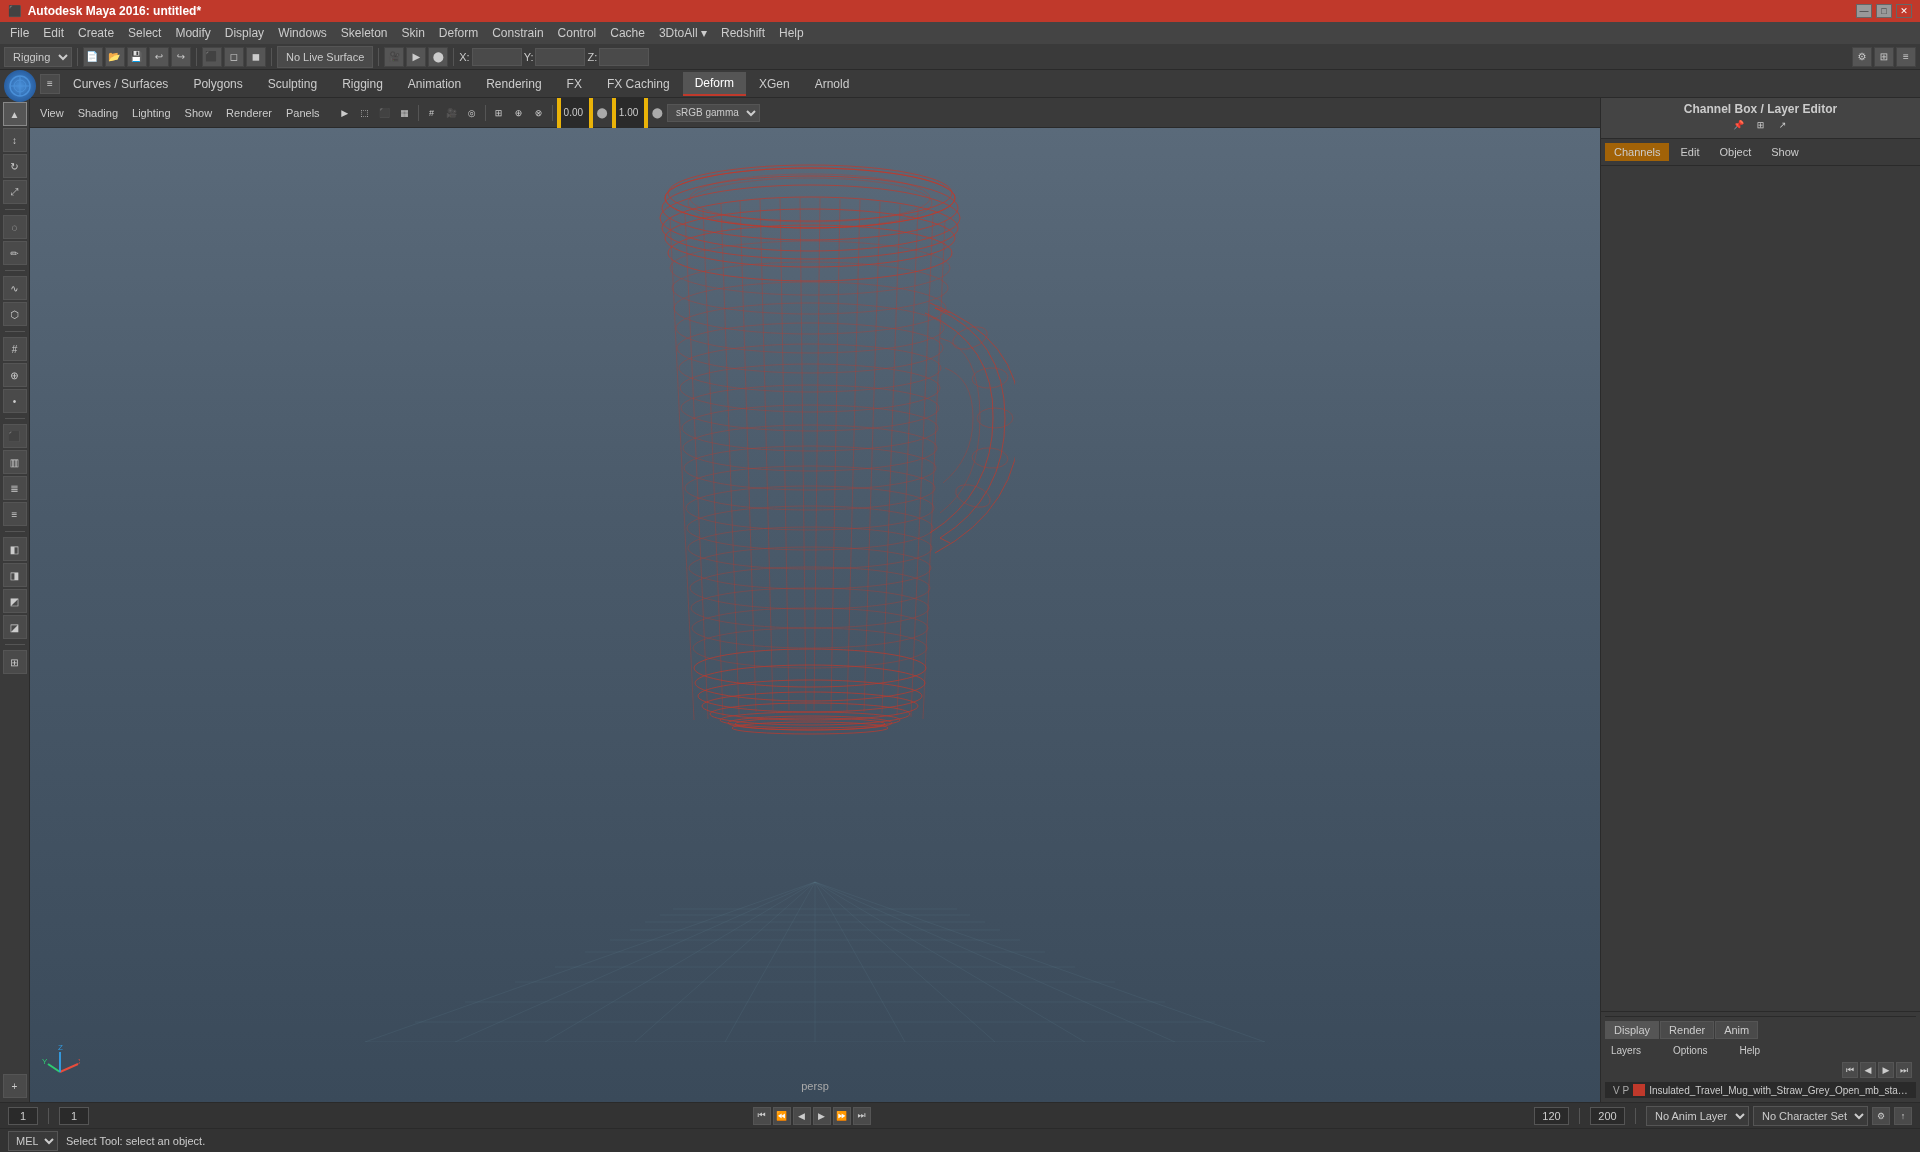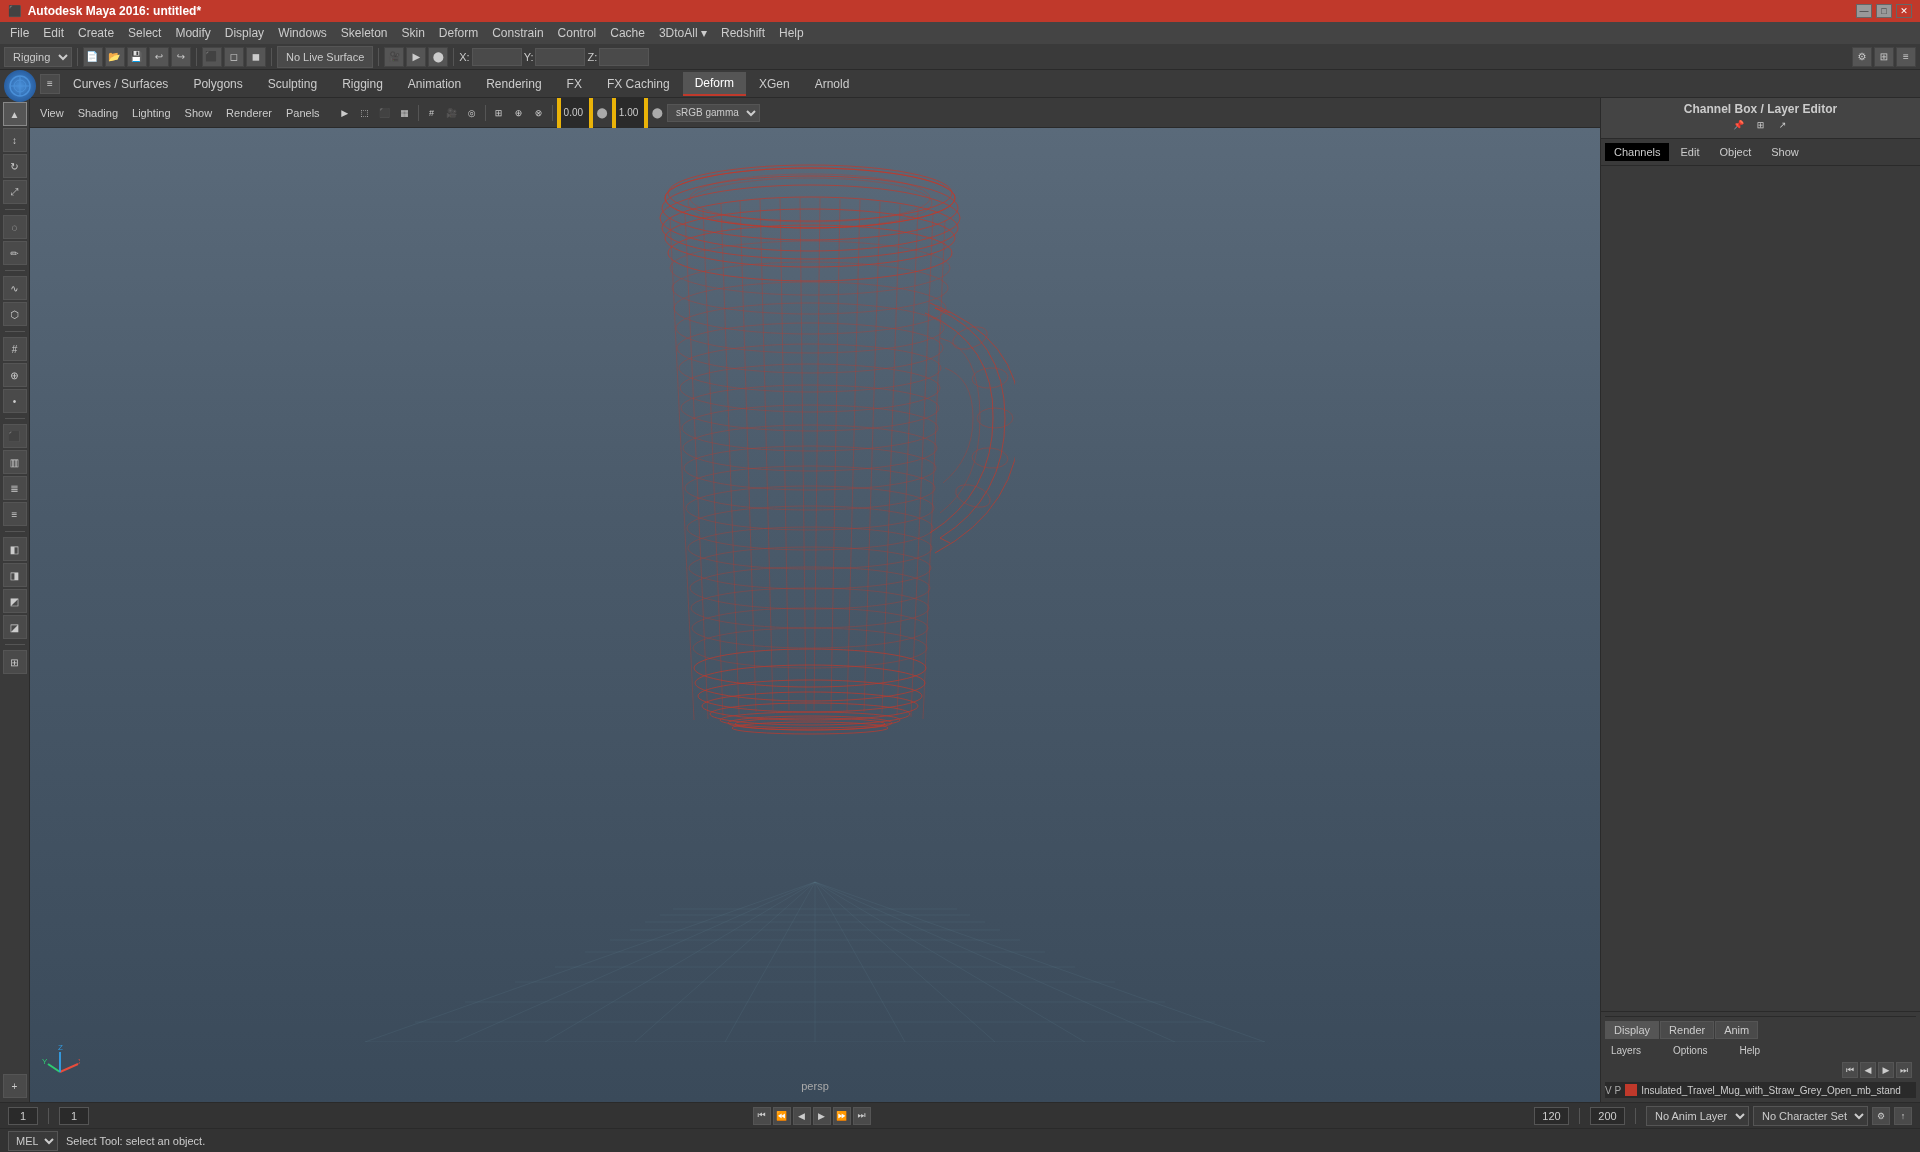--- a/index.html
+++ b/index.html
@@ -337,21 +337,21 @@
       background: #3a3a3a;
       border-bottom: 1px solid #2a2a2a;
     }
     .channel-tab {
       color: #ccc;
       font-size: 11px;
       padding: 2px 8px;
       cursor: pointer;
       border: 1px solid transparent;
     }
-    .channel-tab.active { background: #000000; }
+    .channel-tab.active { background: #a16207; }
 
     #channel-content {
       flex: 1;
       background: #3a3a3a;
     }
 
     
     #status-bar {
       position: absolute;
       bottom: 0;
@@ -449,21 +449,21 @@
       display: flex;
       align-items: center;
       justify-content: center;
     }
     #layer-row {
       display: flex;
       align-items: center;
       gap: 4px;
       font-size: 11px;
       color: #ccc;
-      padding: 2px 0;
+      padding: 2px 8px;
       background: #2a2a2a;
     }
     .layer-color-dot {
       width: 12px;
       height: 12px;
       background: #c0392b;
       flex-shrink: 0;
     }
     .layer-vp {
       font-size: 10px;

